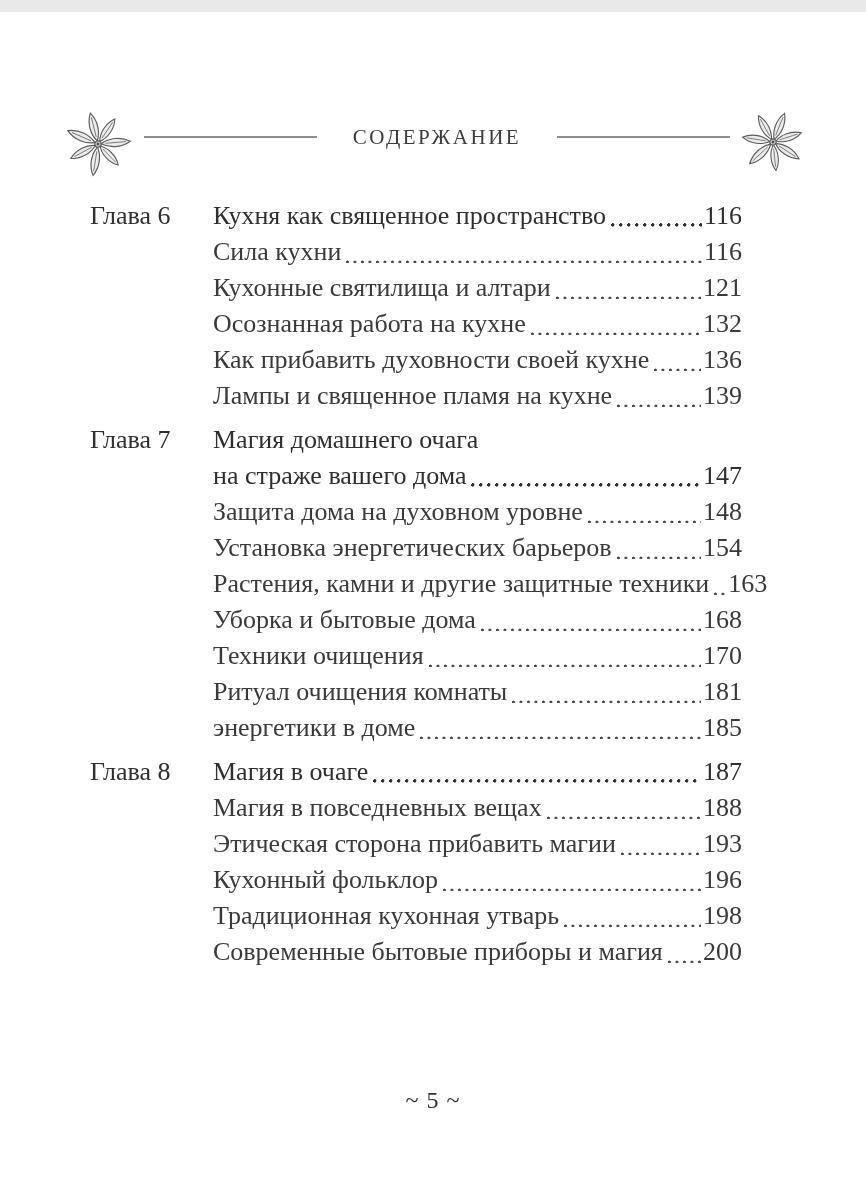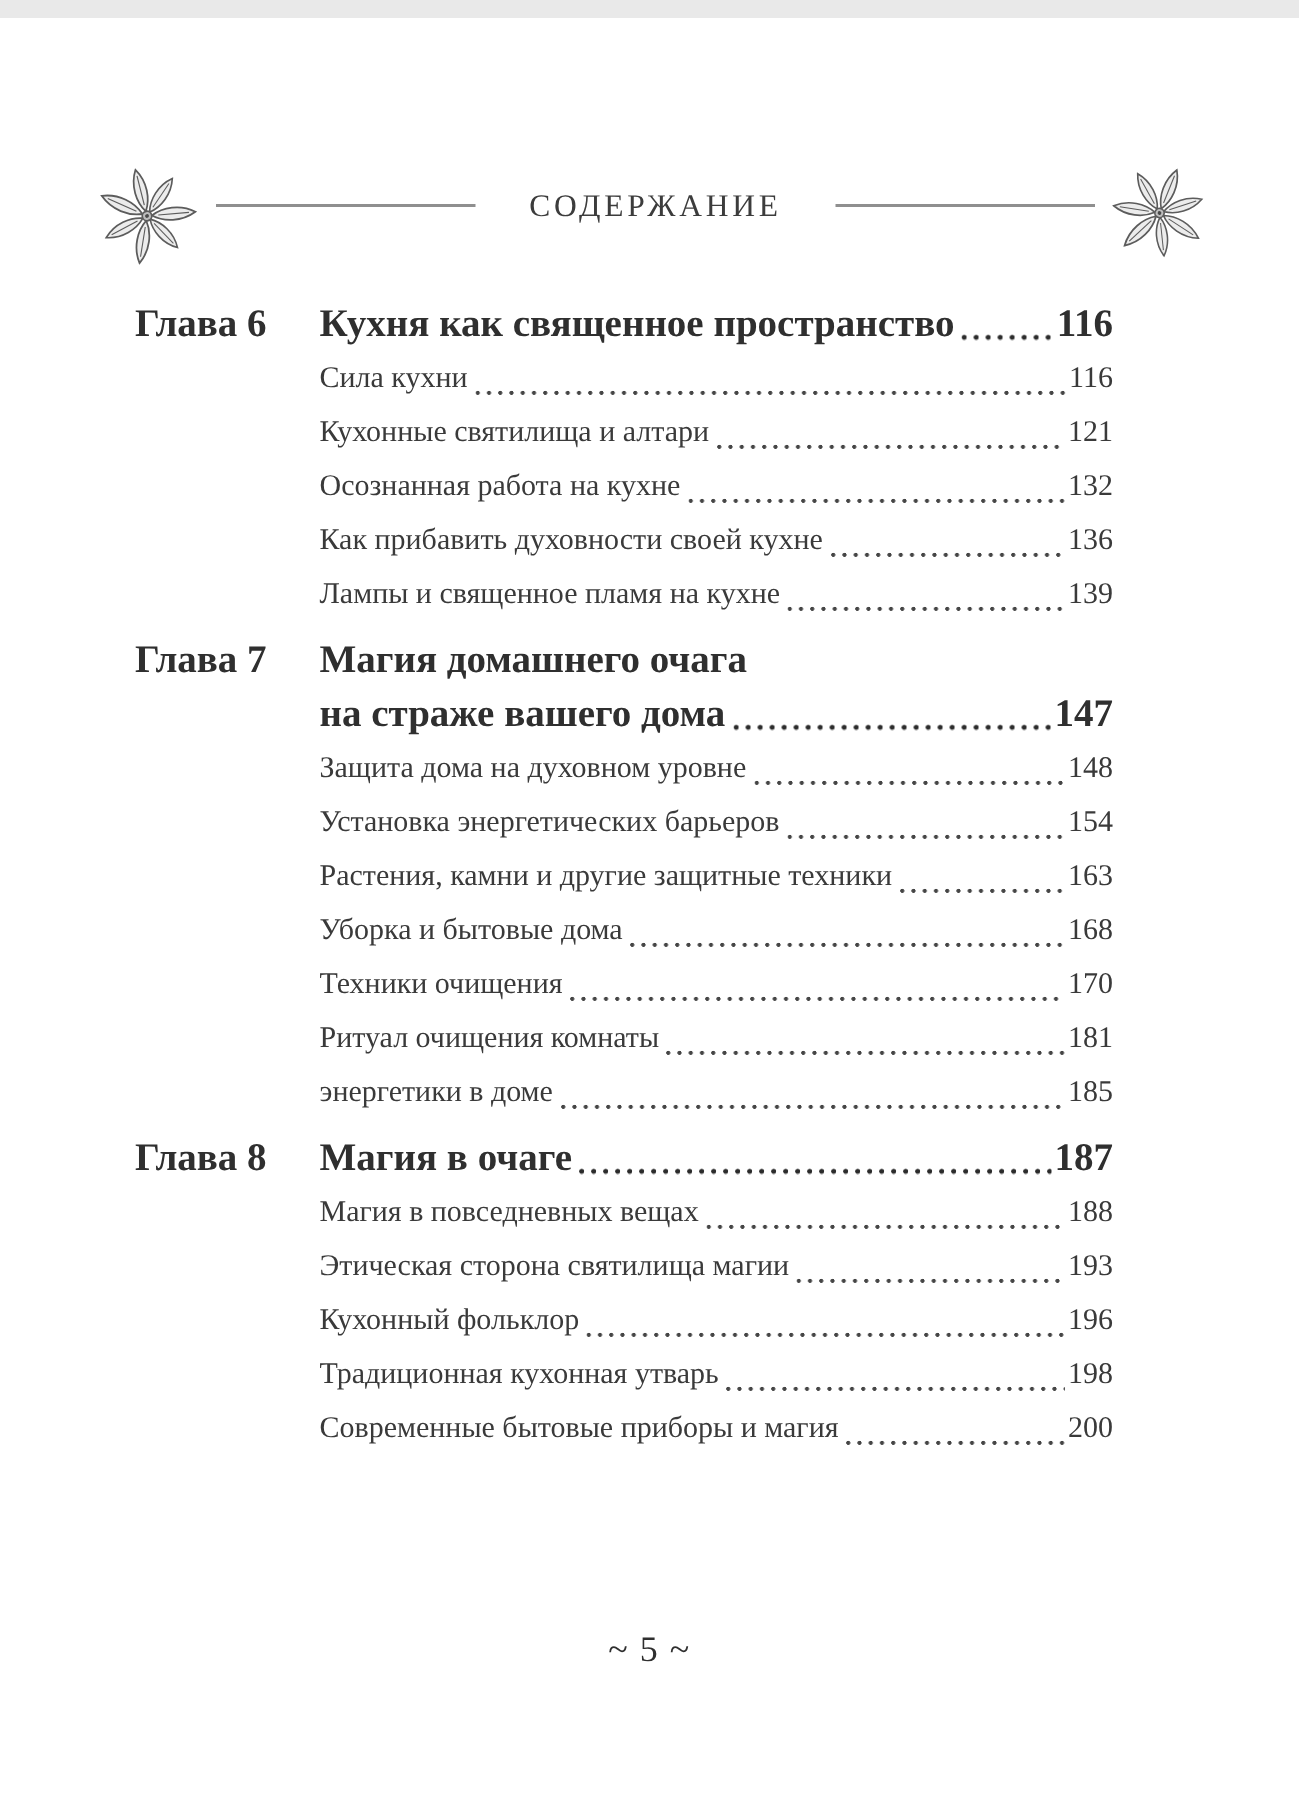--- a/index.html
+++ b/index.html
@@ -15,23 +15,23 @@
   .rule{flex:1 1 auto;height:2px;background:#8f8f8f;}
   .rule-left{margin:0 12px 0 8px;}
   .rule-right{margin:0 8px 0 12px;}
   .header-title{flex:0 0 auto;font-size:21px;letter-spacing:2.5px;color:#3c3c3c;
                 padding:0 24px;white-space:nowrap;}
 
   
   .toc{position:absolute;top:186px;left:90px;width:652px;}
   .chapter{margin-bottom:8px;}
   .chapter-head{display:grid;grid-template-columns:123px 1fr;
-                font-weight:700;font-size:26px;line-height:36px;color:#2f2f2f;}
+                font-weight:400;font-size:26px;line-height:36px;color:#2f2f2f;}
   .chapter-label{white-space:nowrap;}
-  .entry{margin-left:123px;font-size:20px;line-height:36px;color:#3a3a3a;}
+  .entry{margin-left:123px;font-size:26px;line-height:36px;color:#3a3a3a;}
   .tline{display:flex;align-items:flex-end;}
   .txt{white-space:nowrap;}
   .pg{flex:0 0 auto;}
   .dots{flex:1 1 auto;align-self:flex-end;height:4px;margin:0 2px 6px 5px;min-width:12px;
         background-image:radial-gradient(circle at 1.5px 1.9px,#454545 1.15px,transparent 1.6px);
         background-size:7.5px 4px;background-repeat:repeat-x;}
   .chapter-head .dots{margin-bottom:7px;
         background-image:radial-gradient(circle at 1.8px 1.9px,#2c2c2c 1.45px,transparent 1.9px);
         background-size:8px 4px;}
 
@@ -247,21 +247,21 @@
         </div>
         <div class="entry">
           <div class="tline">
             <span class="txt">Магия в повседневных вещах</span>
             <span class="dots"></span>
             <span class="pg">188</span>
           </div>
         </div>
         <div class="entry">
           <div class="tline">
-            <span class="txt">Этическая сторона святилища магии</span>
+            <span class="txt">Этическая сторона прибавить магии</span>
             <span class="dots"></span>
             <span class="pg">193</span>
           </div>
         </div>
         <div class="entry">
           <div class="tline">
             <span class="txt">Кухонный фольклор</span>
             <span class="dots"></span>
             <span class="pg">196</span>
           </div>

